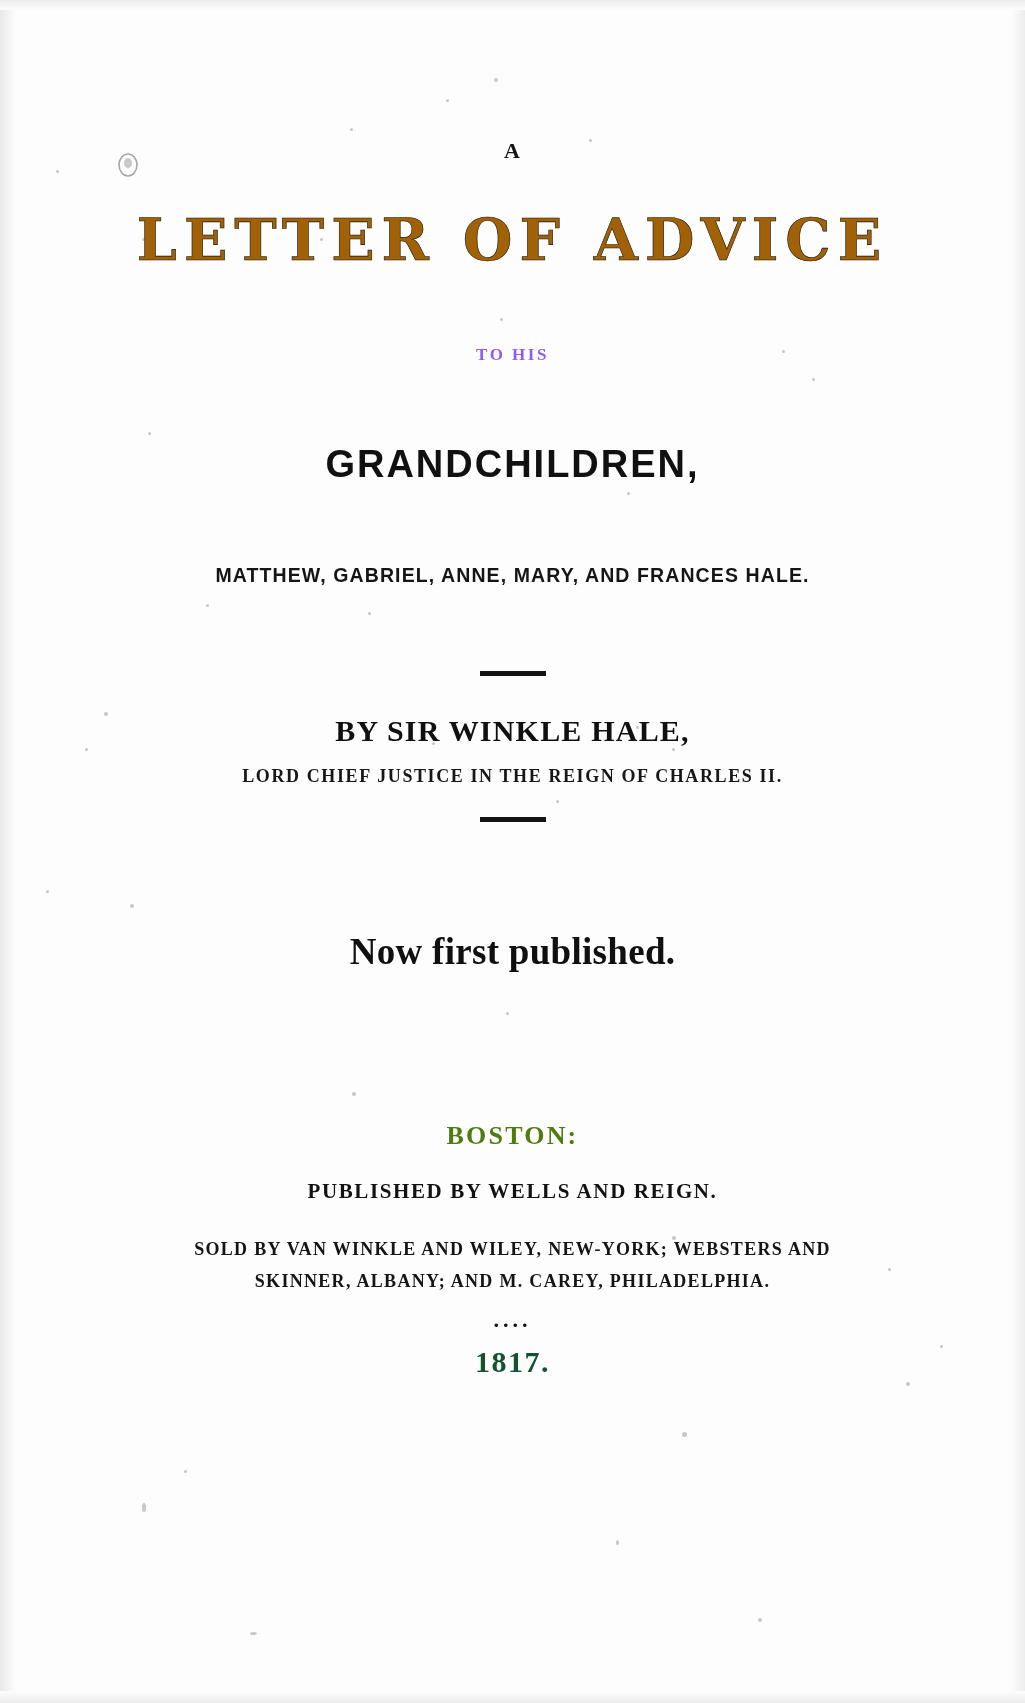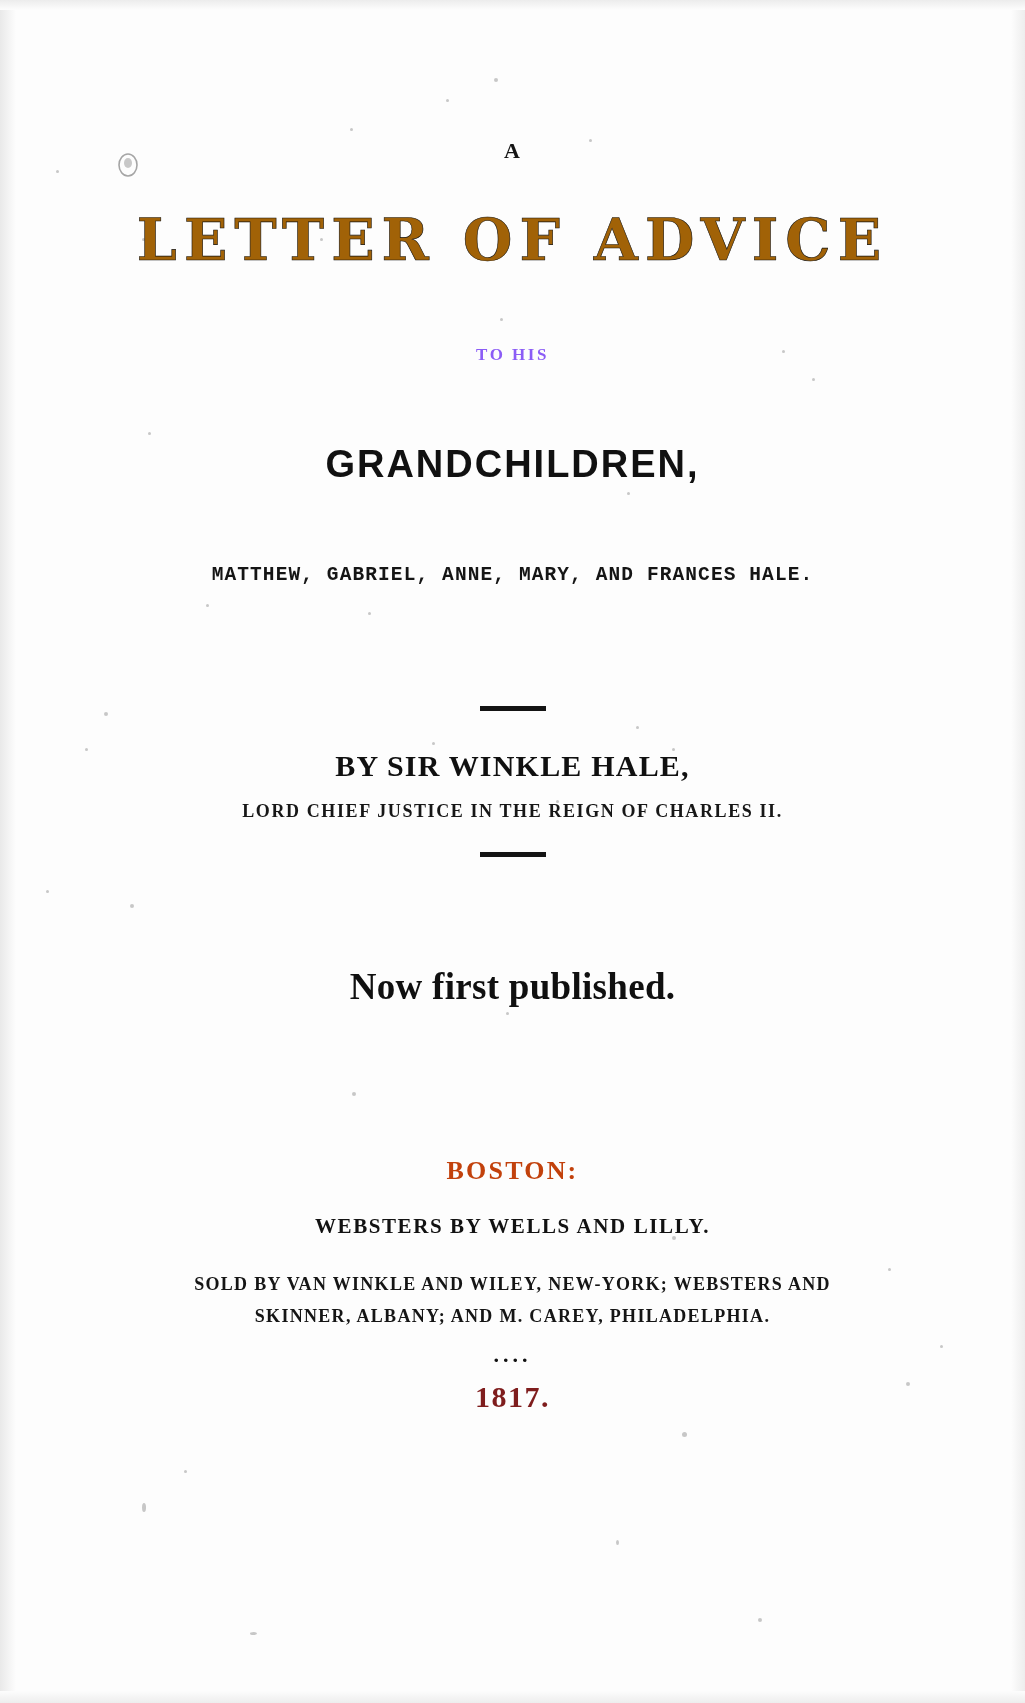--- a/index.html
+++ b/index.html
@@ -85,25 +85,25 @@
   .grandchildren {
     font-family: Liberation Sans, sans-serif;
     font-weight: bold;
     font-size: 38px;
     letter-spacing: 2px;
     margin: 0 0 78px 0;
     color: #111111;
   }
 
   .names {
-    font-family: Liberation Mono, monospace;
+    font-family: Liberation Sans, sans-serif;
     font-weight: bold;
     font-size: 19.5px;
     letter-spacing: 1.1px;
-    margin: 0 0 120px 0;
+    margin: 0 0 84px 0;
     color: #151515;
   }
 
   .rule {
     width: 66px;
     height: 5px;
     background: #141414;
     margin: 0 auto 38px auto;
   }
   .rule.lower {
@@ -136,21 +136,21 @@
     margin: 108px 0 0 0;
     color: #101010;
   }
 
   .imprint-city {
     font-family: "Liberation Serif", serif;
     font-weight: bold;
     font-size: 26px;
     letter-spacing: 2.2px;
     margin: 148px 0 0 0;
-    color: #c2410c;
+    color: #4d7c0f;
   }
 
   .imprint-pub {
     font-family: "Liberation Serif", serif;
     font-weight: bold;
     font-size: 21px;
     letter-spacing: 1.6px;
     margin: 28px 0 0 0;
     color: #121212;
   }
@@ -174,21 +174,21 @@
     margin: 10px 0 0 0;
     color: #111111;
   }
 
   .year {
     font-family: "Liberation Serif", serif;
     font-weight: bold;
     font-size: 30px;
     letter-spacing: 1.5px;
     margin: 12px 0 0 0;
-    color: #7f1d1d;
+    color: #14532d;
   }
 
   
   .speck {
     position: absolute;
     background: #9a9a9a;
     border-radius: 50%;
     opacity: 0.55;
     z-index: 2;
   }
@@ -267,21 +267,21 @@
     <div class="rule"></div>
 
     <p class="byline">BY SIR WINKLE HALE,</p>
     <p class="subbyline">LORD CHIEF JUSTICE IN THE REIGN OF CHARLES II.</p>
 
     <div class="rule lower"></div>
 
     <p class="nowfirst">Now first published.</p>
 
     <p class="imprint-city">BOSTON:</p>
-    <p class="imprint-pub">WEBSTERS BY WELLS AND LILLY.</p>
+    <p class="imprint-pub">PUBLISHED BY WELLS AND REIGN.</p>
 
     <div class="imprint-sold">
       <div>SOLD BY VAN WINKLE AND WILEY, NEW-YORK; WEBSTERS AND</div>
       <div>SKINNER, ALBANY; AND M. CAREY, PHILADELPHIA.</div>
     </div>
 
     <p class="dots">....</p>
 
     <p class="year">1817.</p>
 

